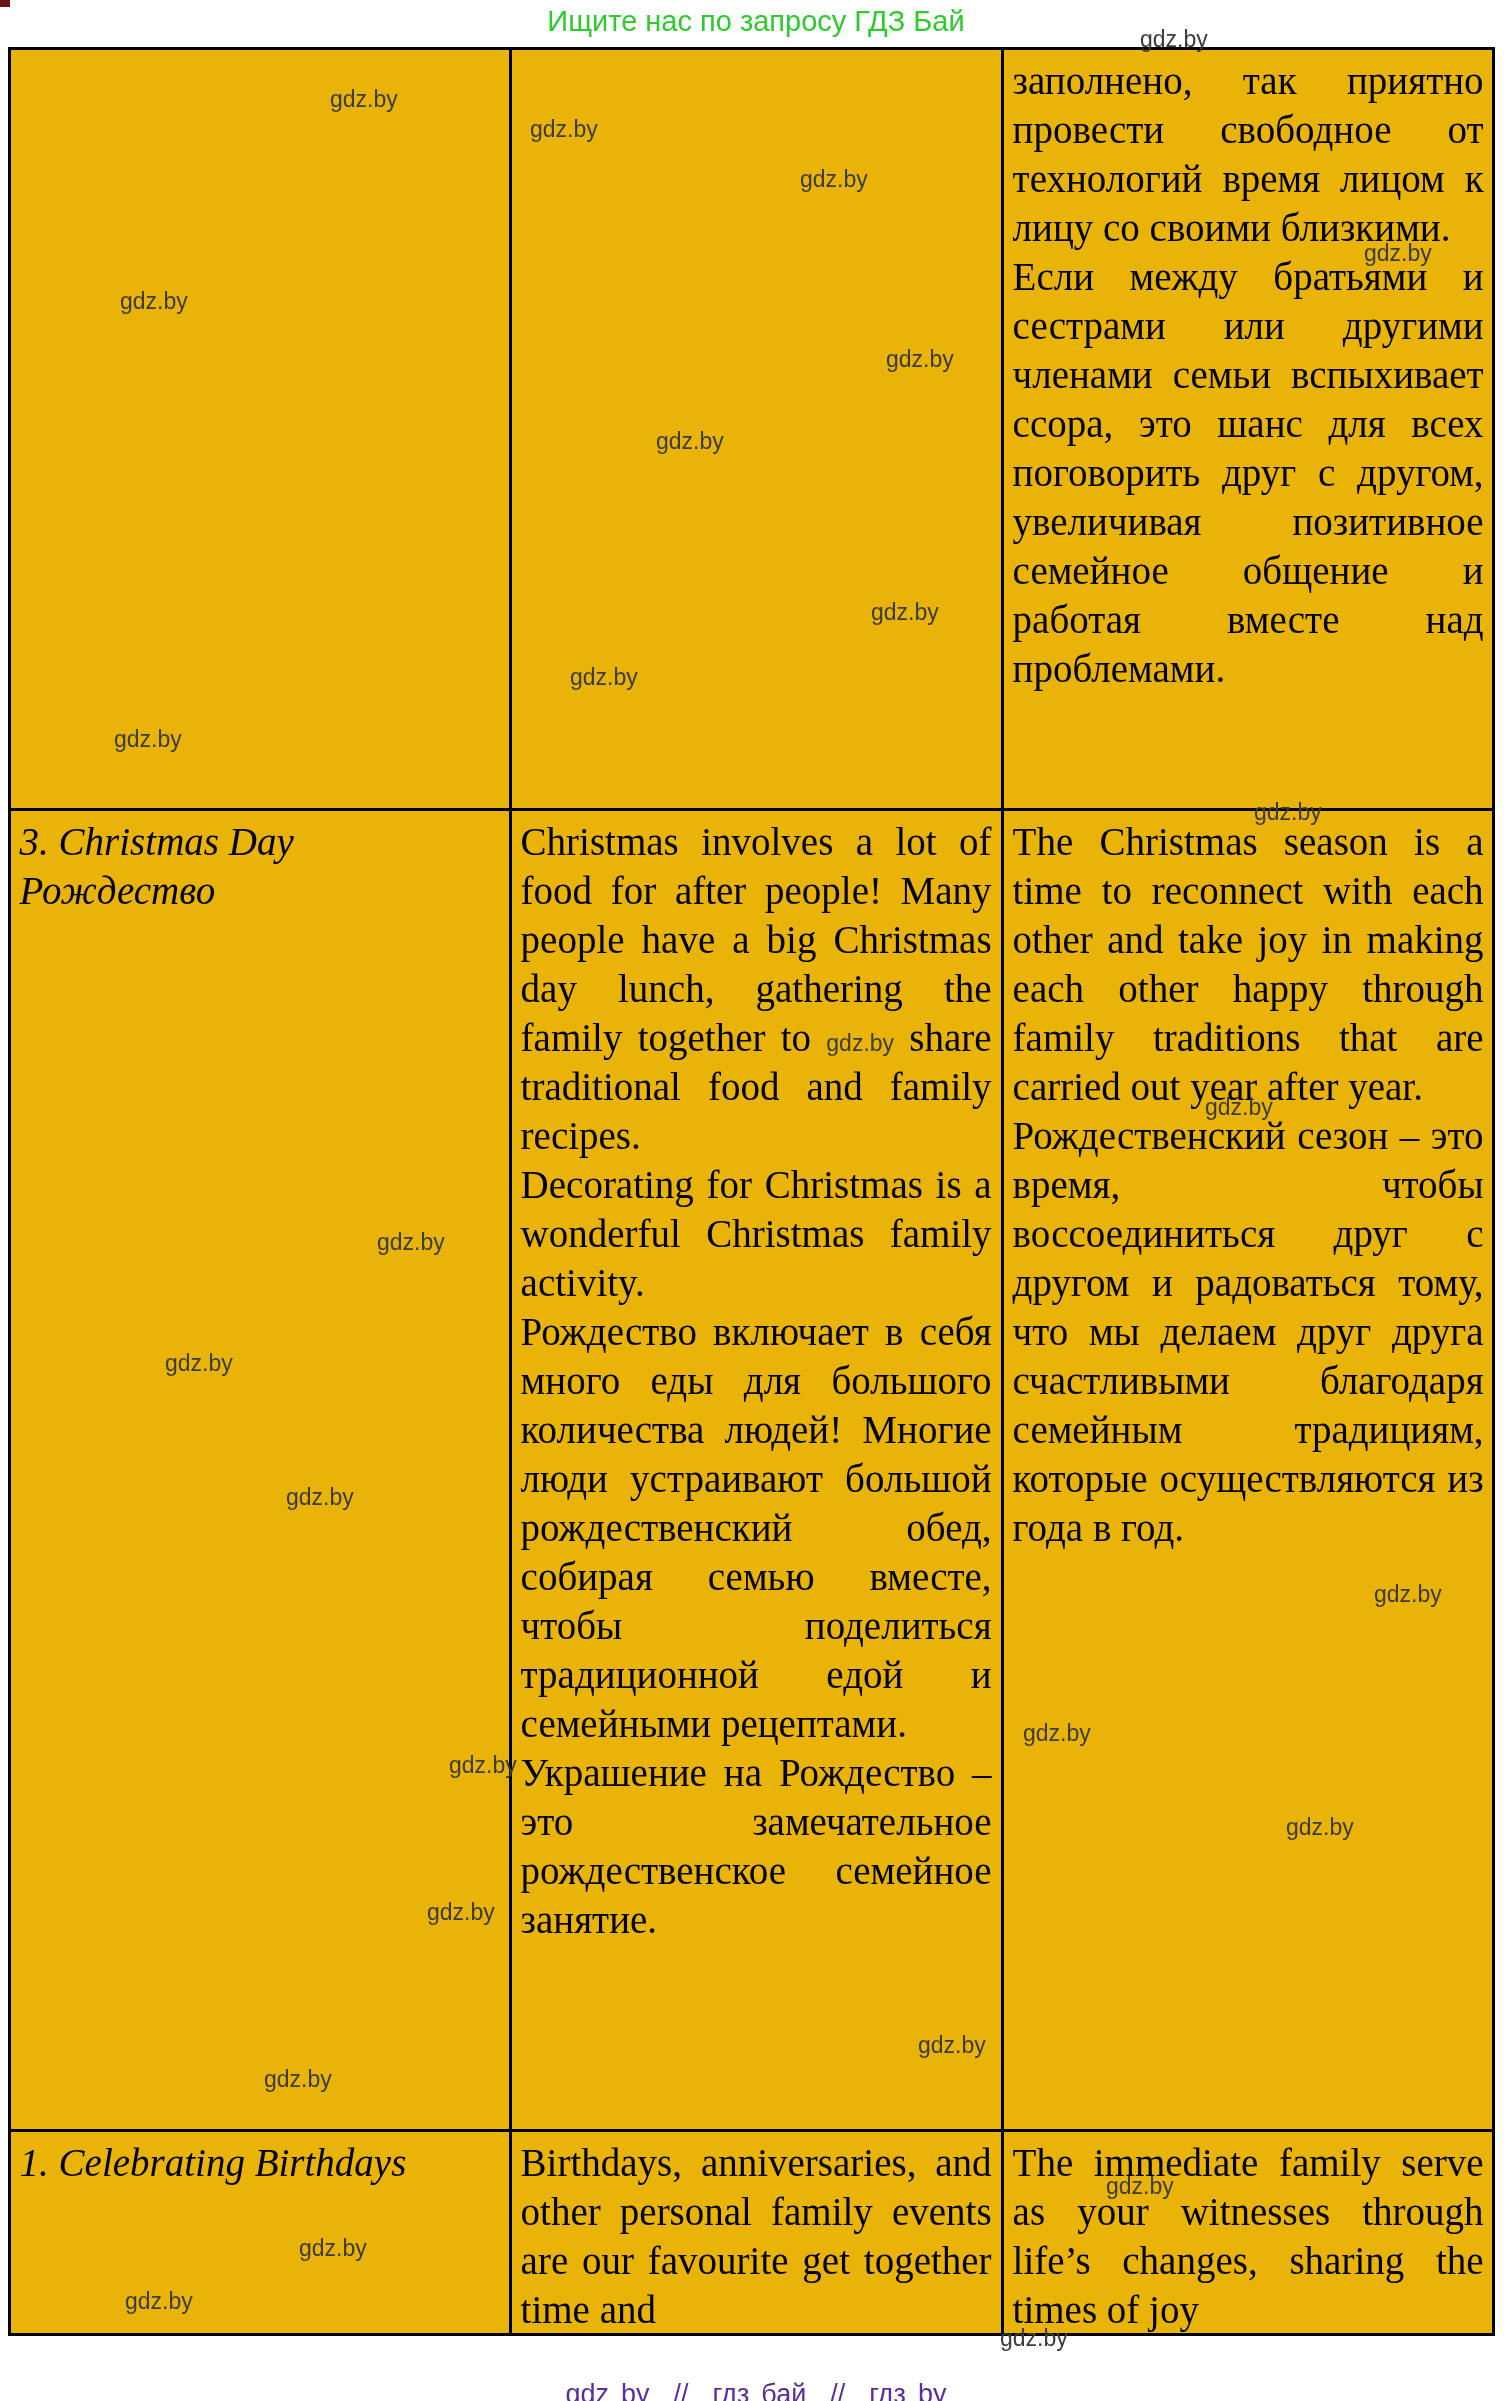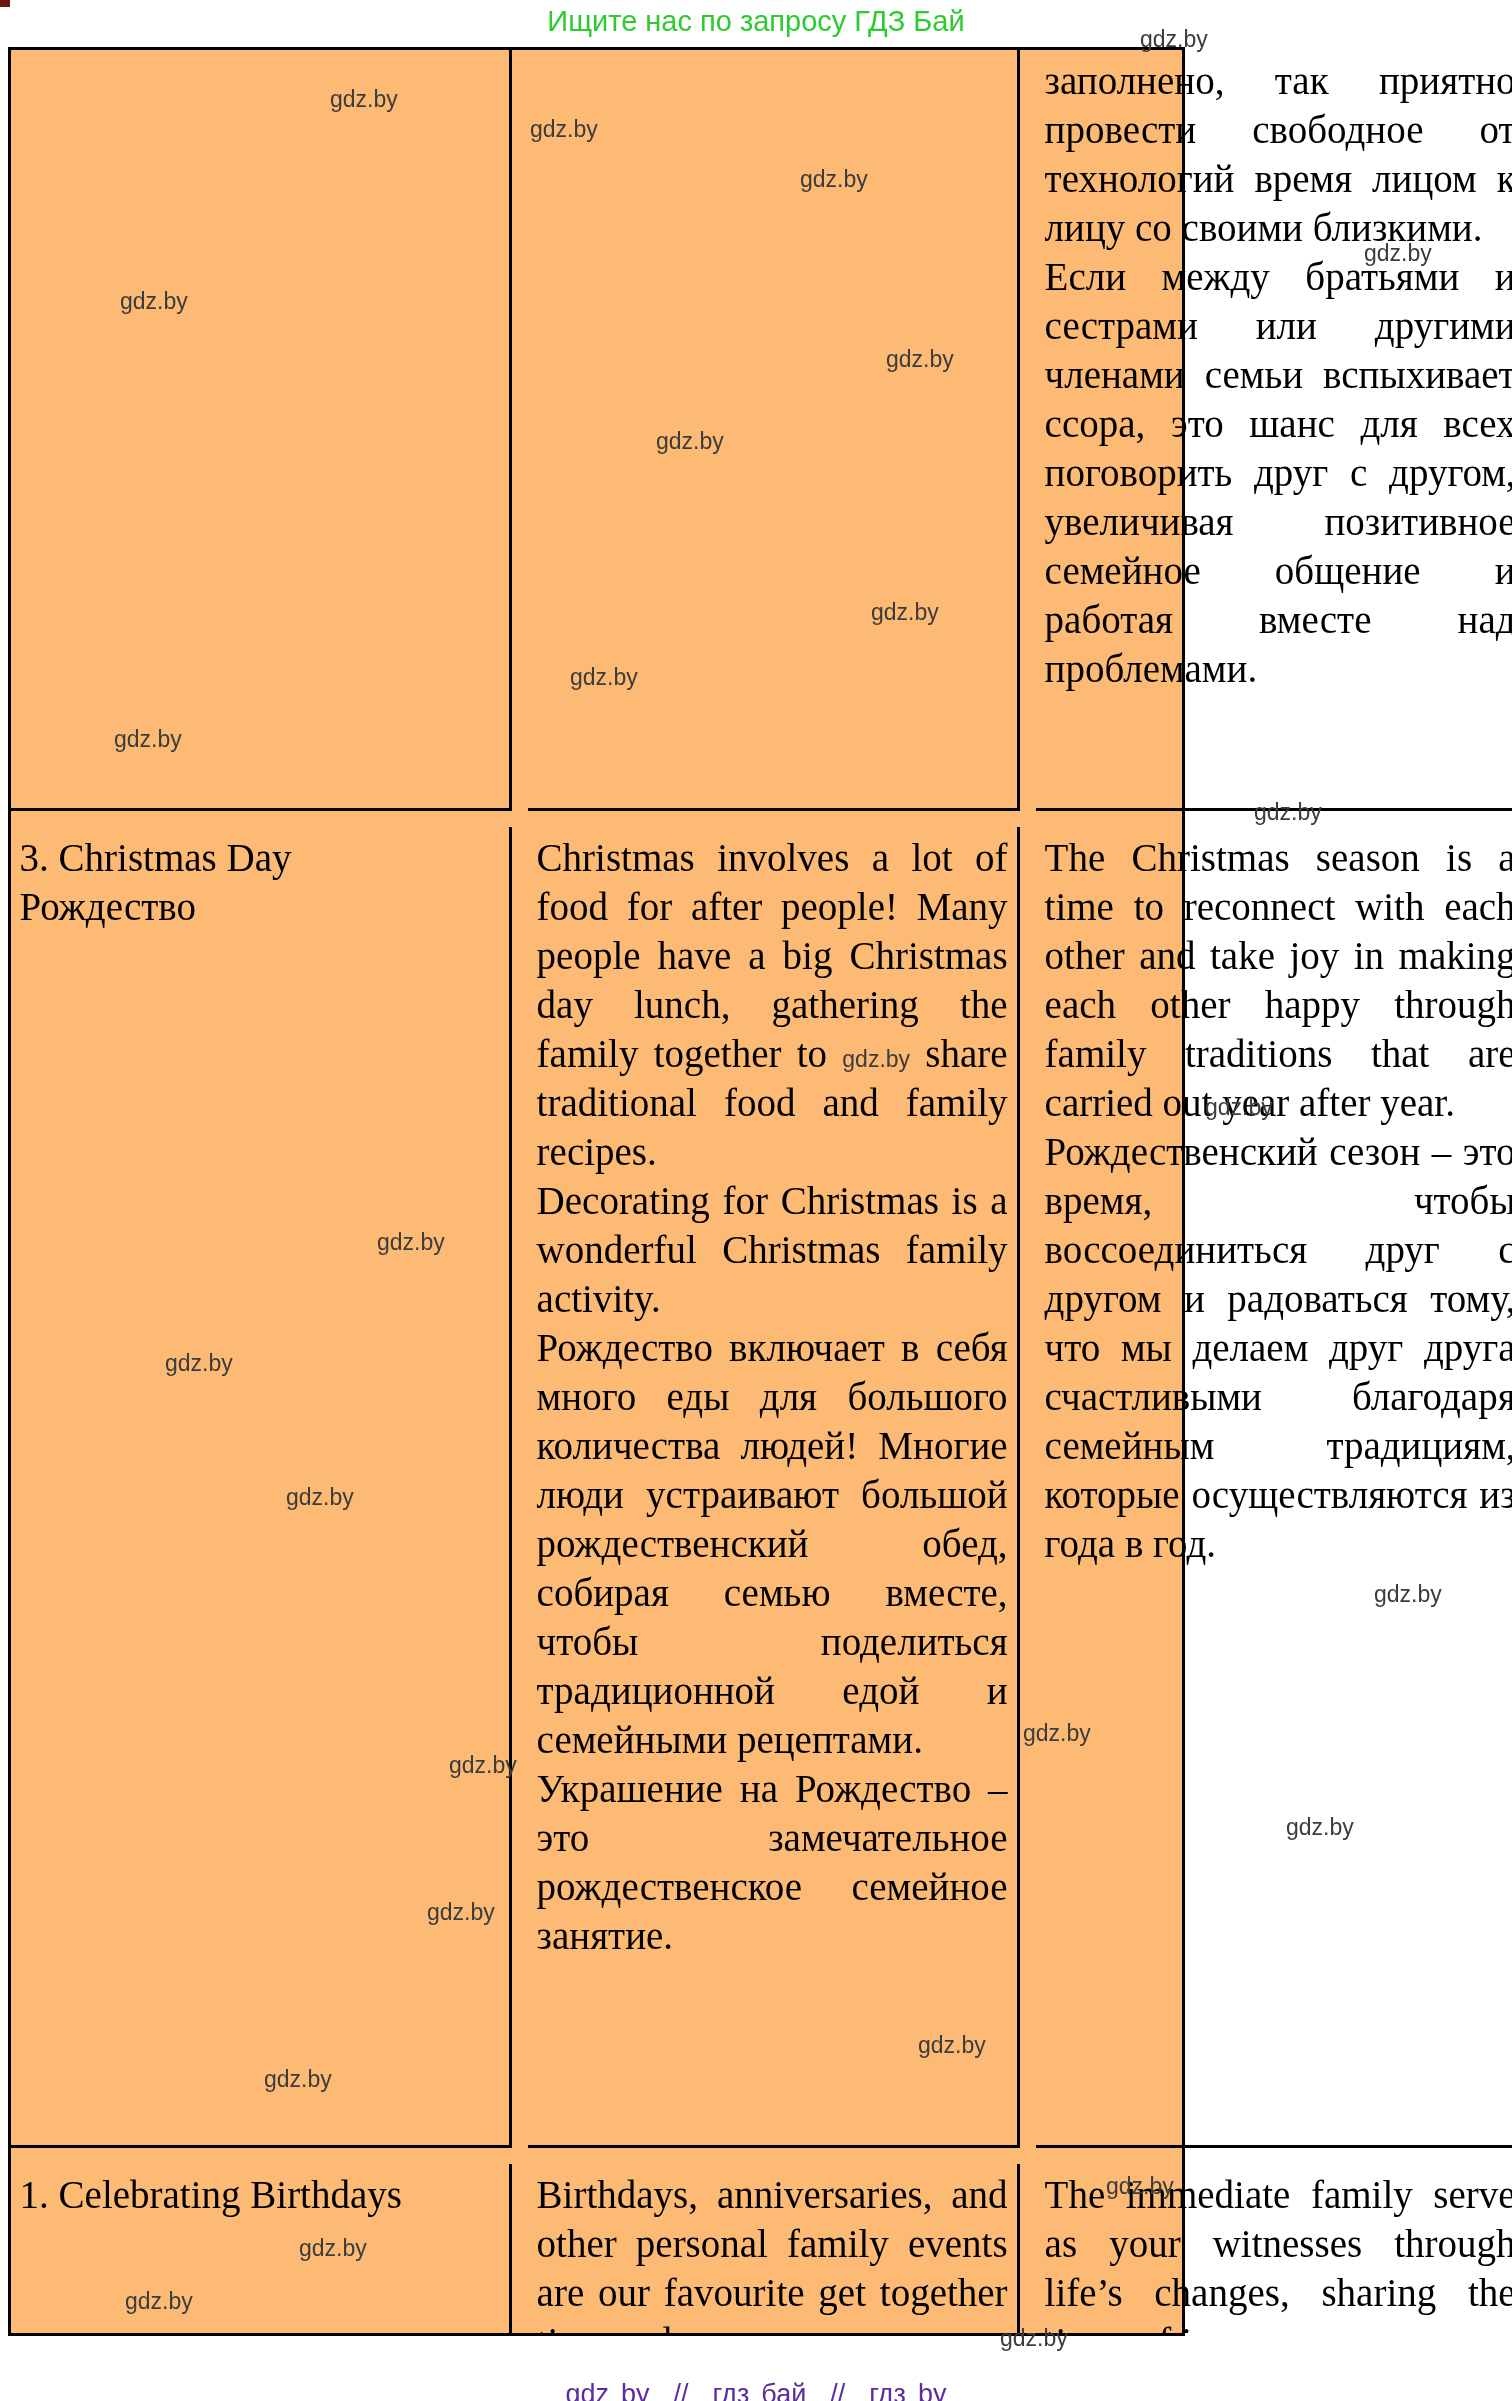--- a/index.html
+++ b/index.html
@@ -17,39 +17,38 @@
     background: #6b1515;
   }
   .site-hint {
     position: absolute; top: 3px; left: 0; right: 0;
     text-align: center;
     font-family: "Liberation Sans", "DejaVu Sans", sans-serif;
     font-size: 29px; line-height: 36px; font-weight: 400;
   }
   .gdz-table {
     position: absolute; left: 7.6px; top: 47px;
-    width: 1177px; height: 2289px;
+    width: 1487px; height: 2289px;
     border: 3px solid #000;
     box-sizing: border-box;
     display: grid;
     grid-template-columns: 501px 492px 489px;
     grid-template-rows: 761px 1321px auto;
-    background: #fdba74;
-    gap: 16px;
+    background: #eab308;
   }
   .cell {
     box-sizing: border-box;
     padding: 6px 9px 0 9px;
     overflow: hidden;
     font-size: 39px; line-height: 49px;
   }
   .cell.bR { border-right: 3px solid #000; }
   .cell.bB { border-bottom: 3px solid #000; }
   .cell p { margin: 0; text-align: justify; }
-  .cell .line { text-align: left; }
+  .cell .line { text-align: left; font-style: italic; }
   .wm-inline {
     font-family: "Liberation Sans", "DejaVu Sans", sans-serif;
     font-size: 23px; line-height: 23px;
     white-space: nowrap;
   }
   .wm {
     position: absolute;
     font-family: "Liberation Sans", "DejaVu Sans", sans-serif;
     font-size: 23px; line-height: 24px;
     white-space: nowrap;

